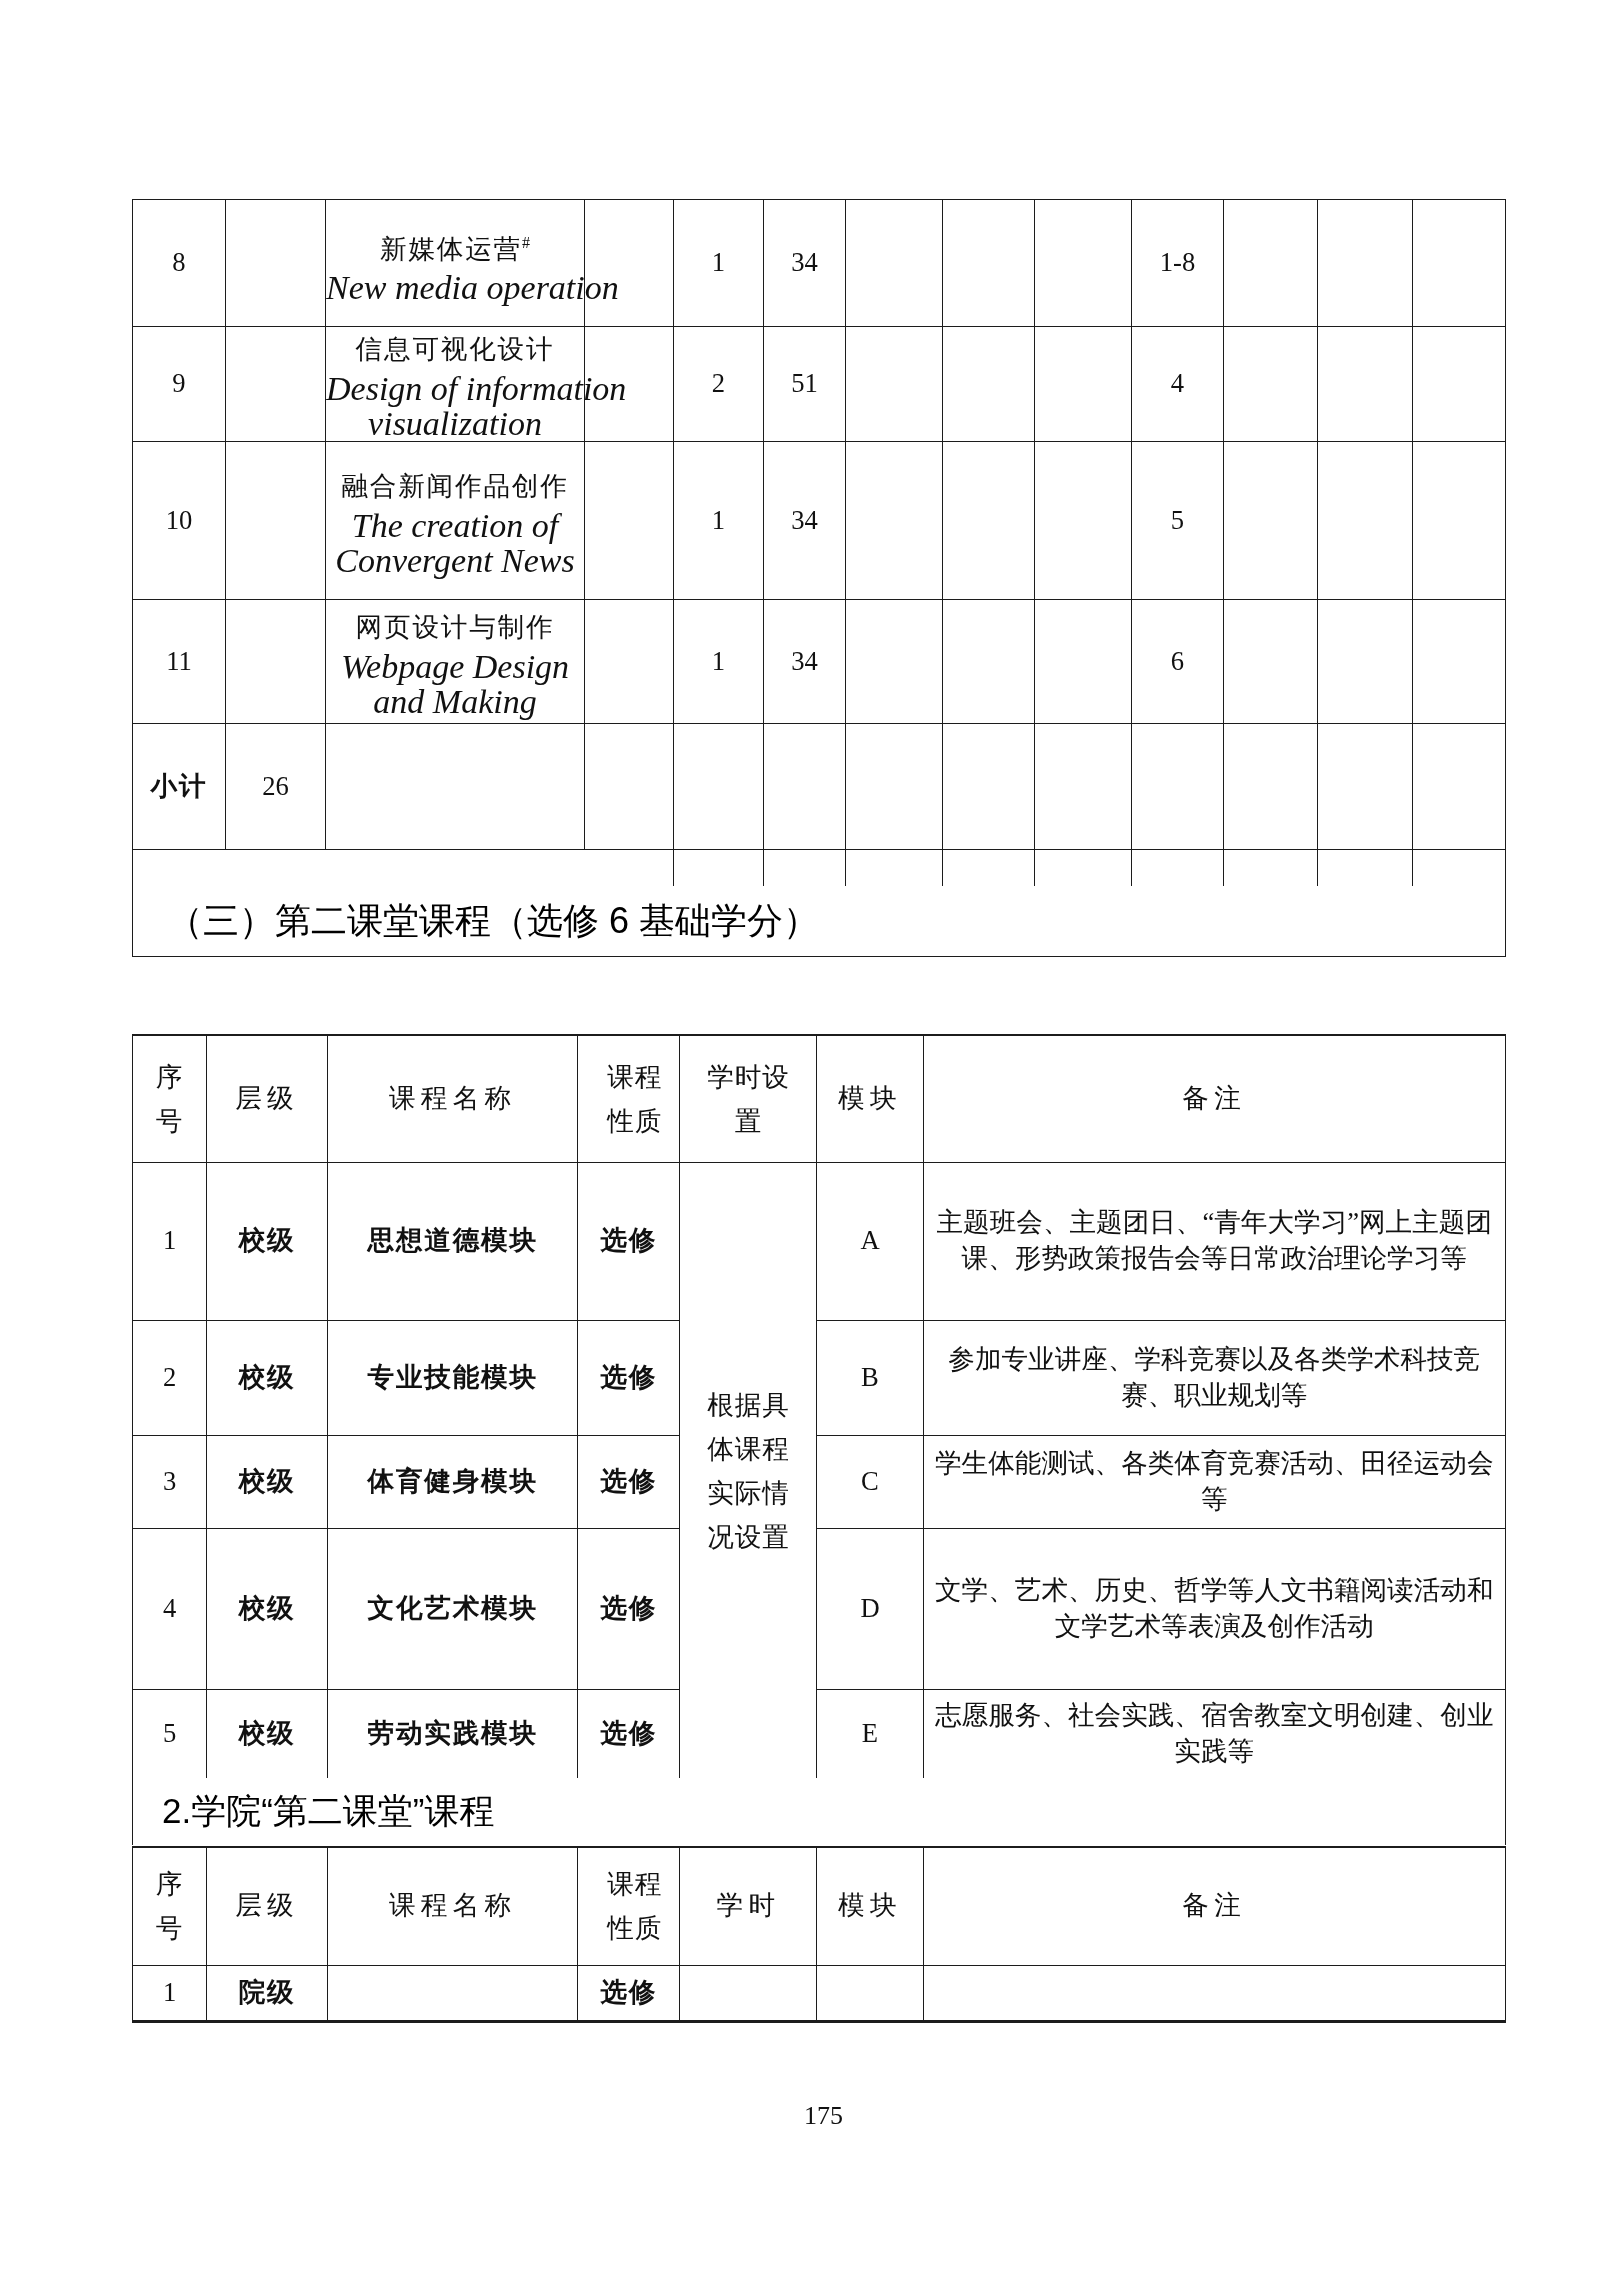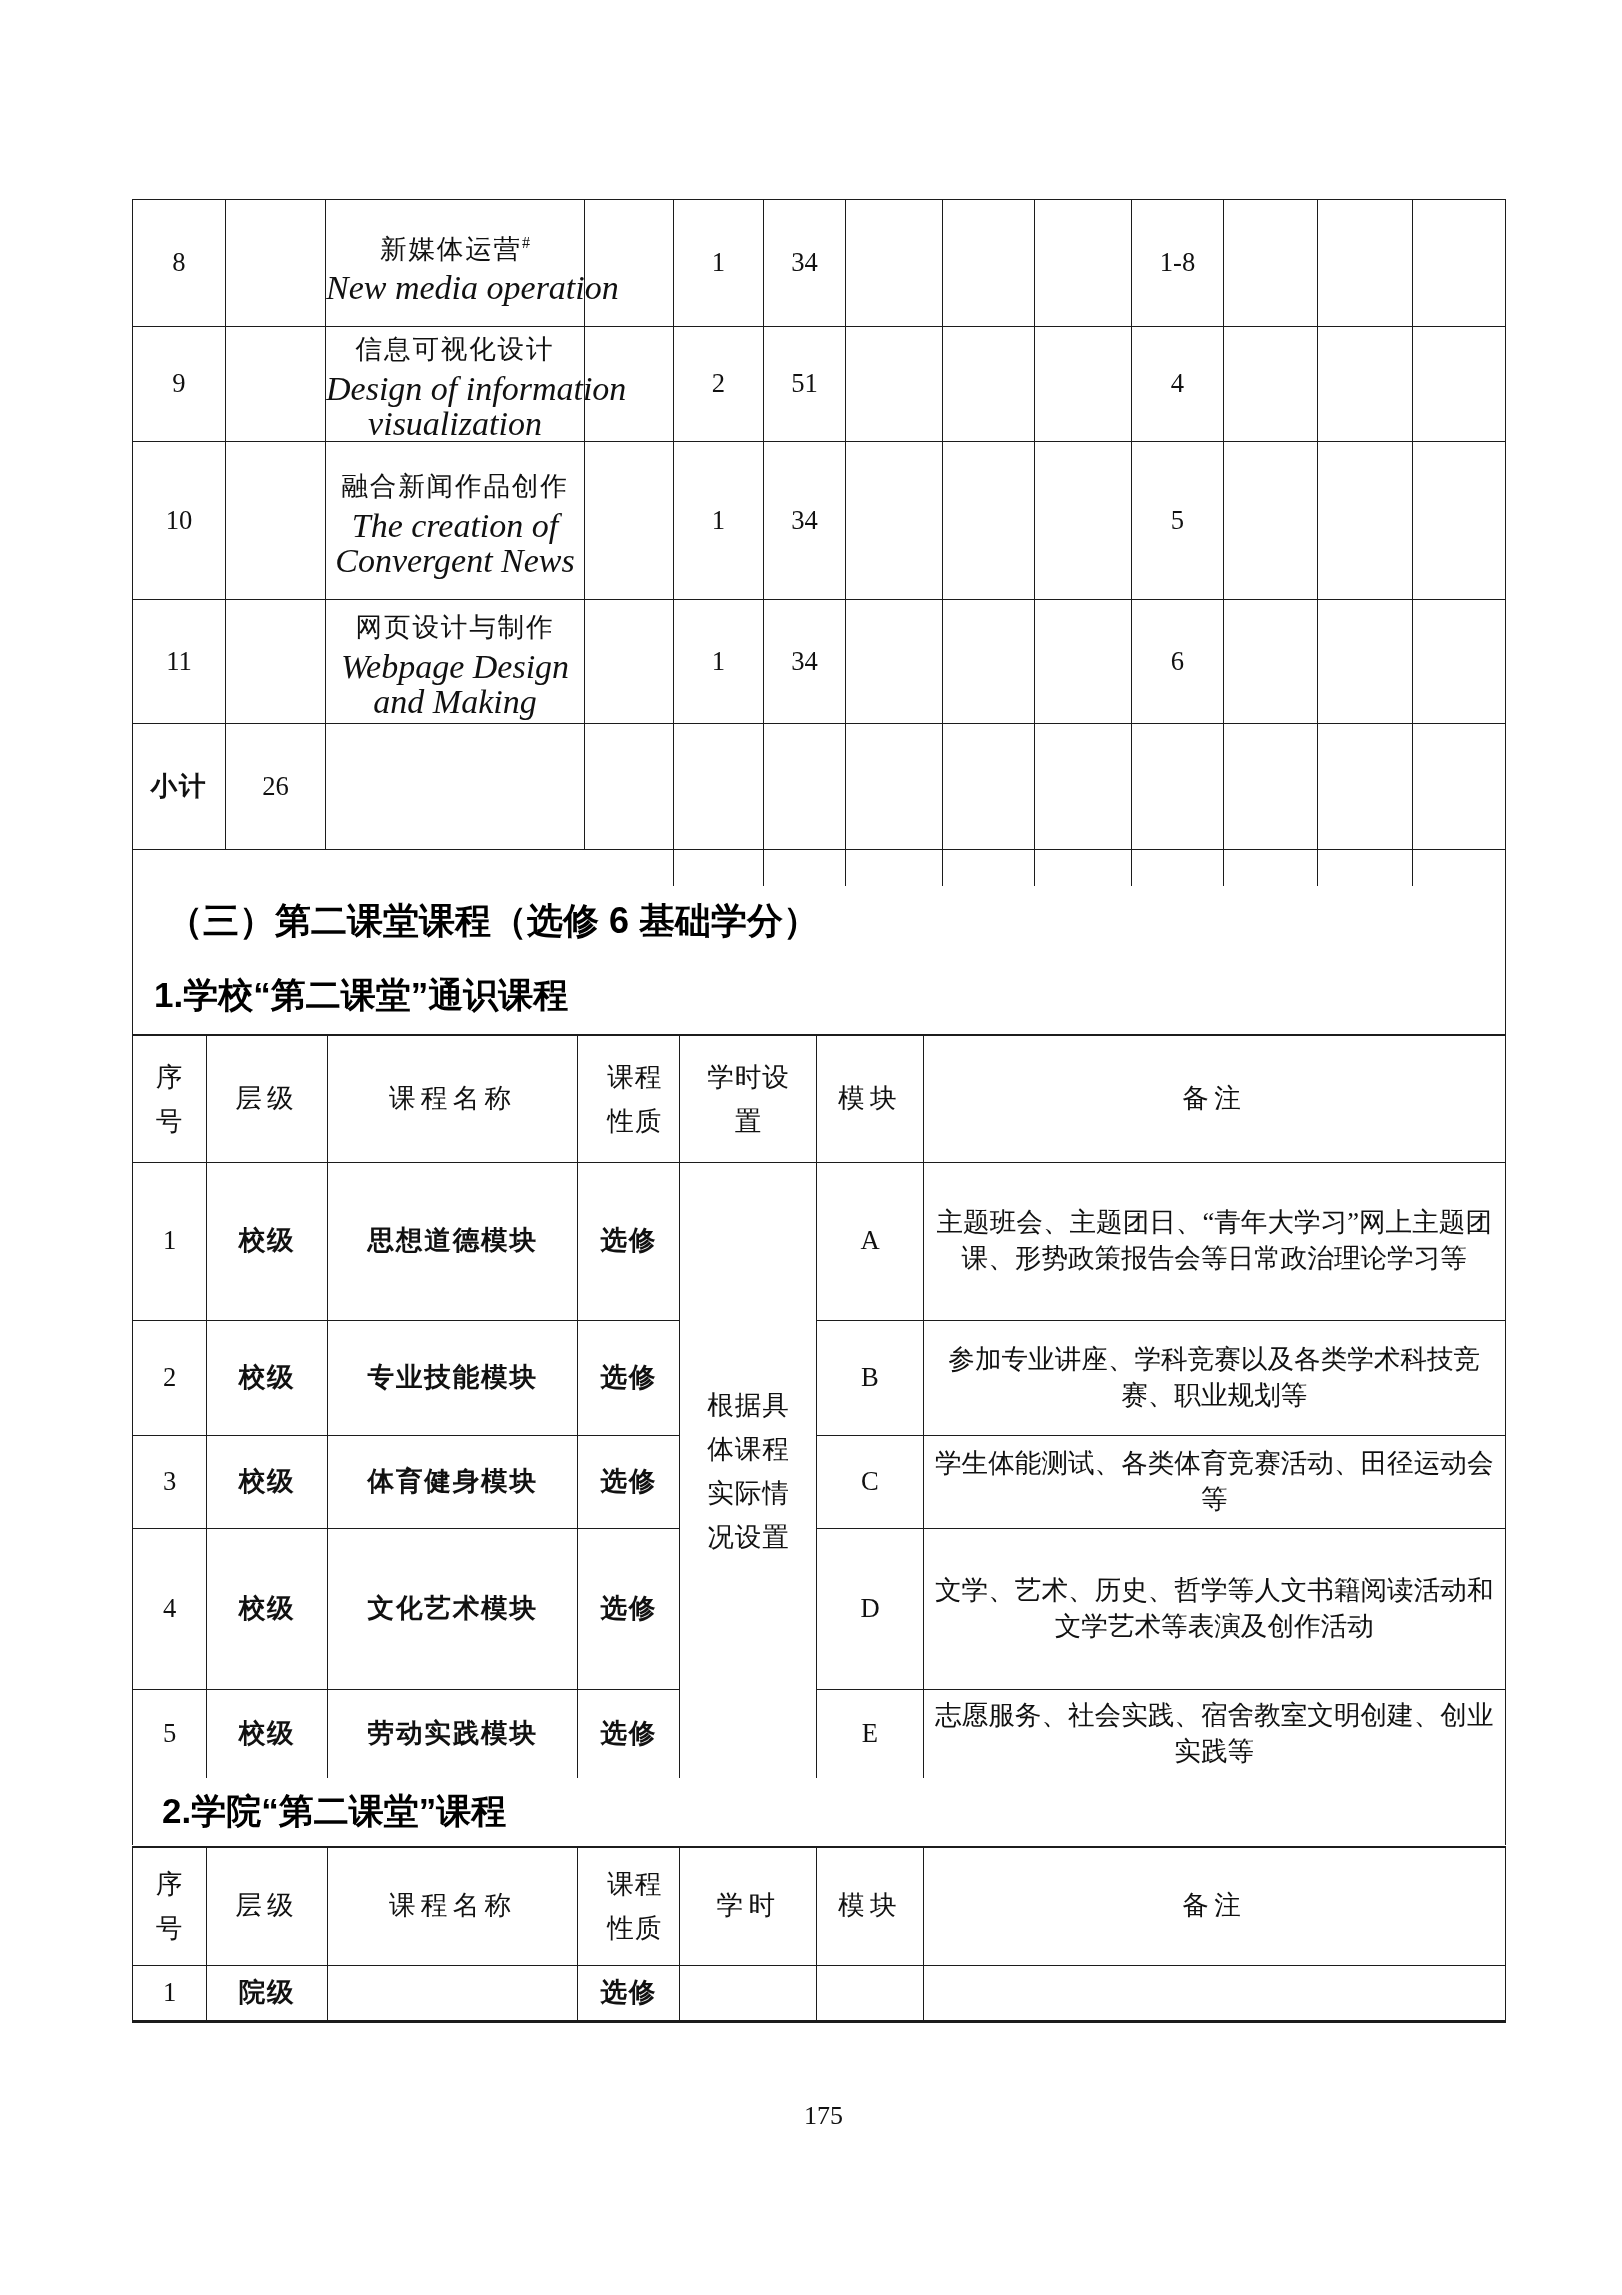--- a/index.html
+++ b/index.html
@@ -41,21 +41,21 @@
   .w2 { width:2.3em;margin-left:12px; }
   .w3 { width:3.3em; }
   .note { line-height:44px; letter-spacing:0.9px; }
   .c-remark { padding:0 23px; line-height:43px; letter-spacing:0; }
 
   .hdr {
     position:absolute; left:132px; width:1374px;
     border-left:1.8px solid #1c1c1c; border-right:1.8px solid #1c1c1c;
     display:flex; align-items:center;
     font-family:"Liberation Sans","DejaVu Sans",sans-serif;
-    font-weight:700; color:#000;
+    font-weight:400; color:#000;
     background:#fff;
   }
   .hdr3 { top:886px; height:71px; font-size:36px; padding-left:34px; border-bottom:1.8px solid #1c1c1c; }
   .sub1 { top:956px; height:78px; font-size:35px; padding-left:21px; }
   .sub2 { top:1778px; height:67px; font-size:35px; padding-left:29px; }
 
   .pageno {
     position:absolute; top:2101px; left:0; width:1622px;
     text-align:center; font-size:26px;padding-left:25px;
   }
@@ -184,23 +184,20 @@
         <td></td>
         <td></td>
         <td></td>
       </tr>
     </tbody>
   </table>
 
   <div class="hdr hdr3">
     <span>（三）第二课堂课程（选修 6 基础学分）</span>
   </div>
-  <div class="hdr sub1">
-    <span>1.学校“第二课堂”通识课程</span>
-  </div>
 
   <table class="t t2">
     <colgroup>
       <col style="width:74px">
         <col style="width:121px">
         <col style="width:250px">
       <col style="width:102px">
         <col style="width:137px">
         <col style="width:106px">
       <col style="width:582px">

